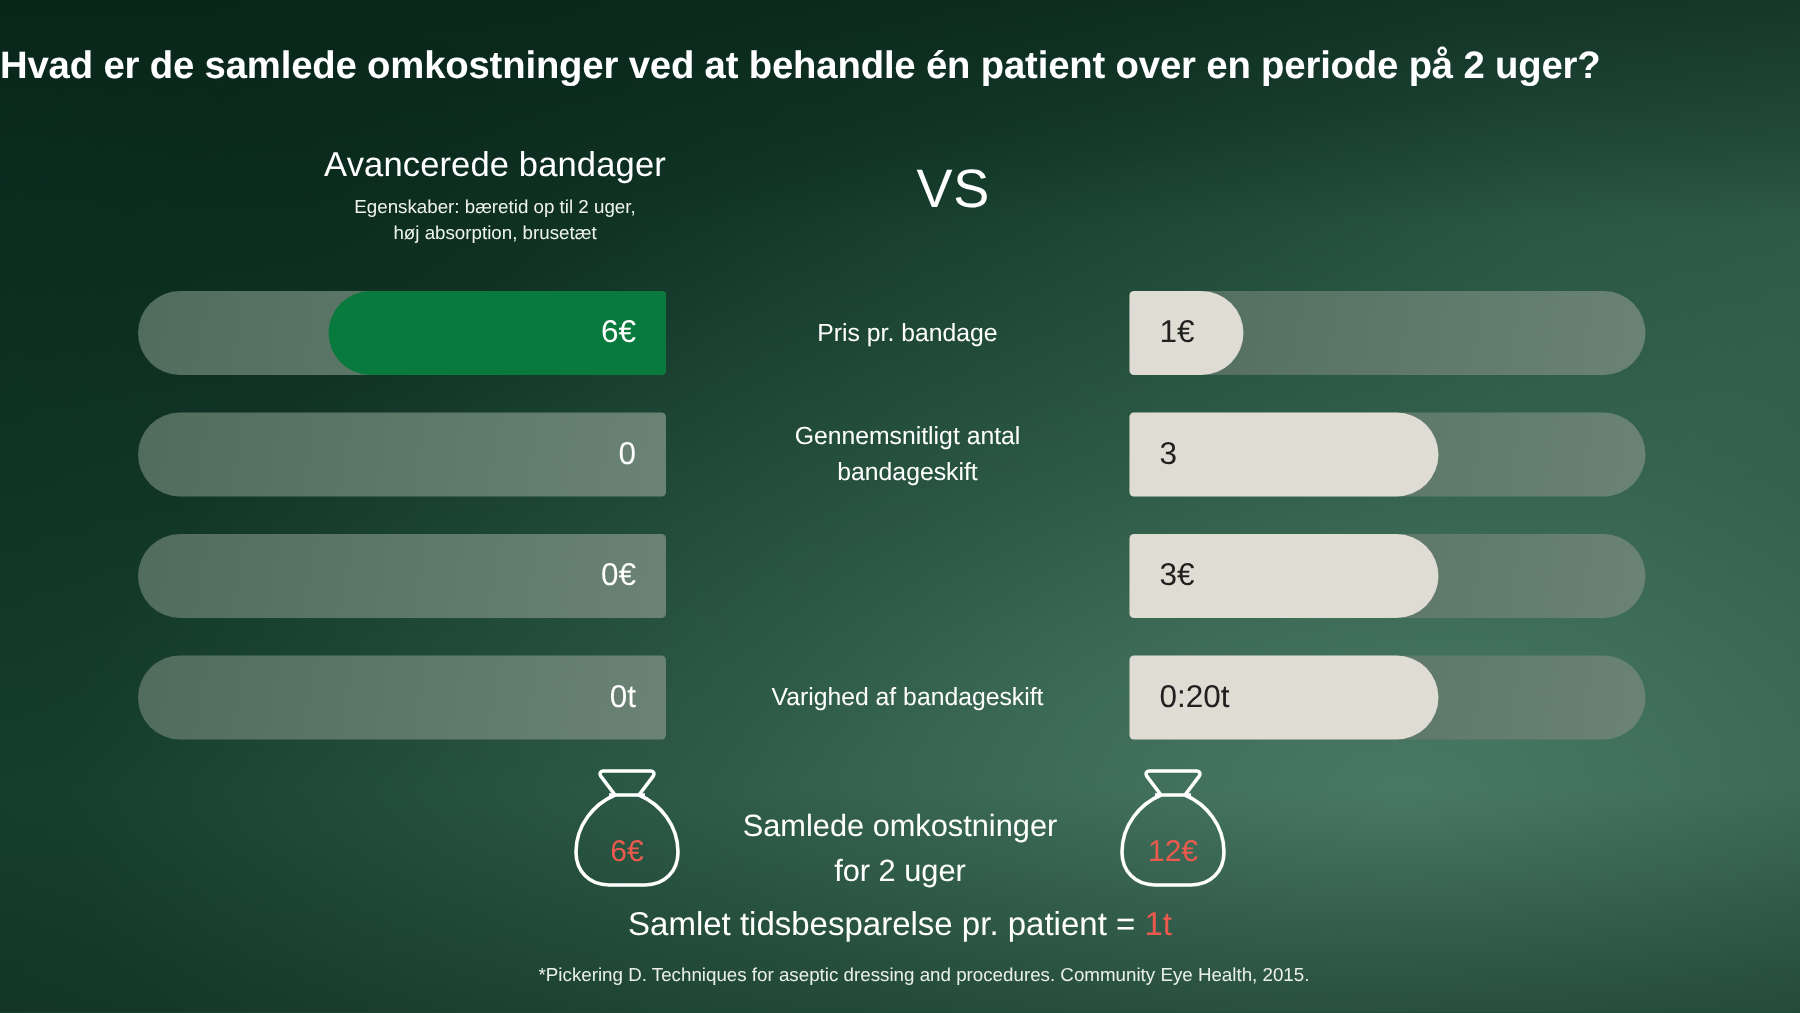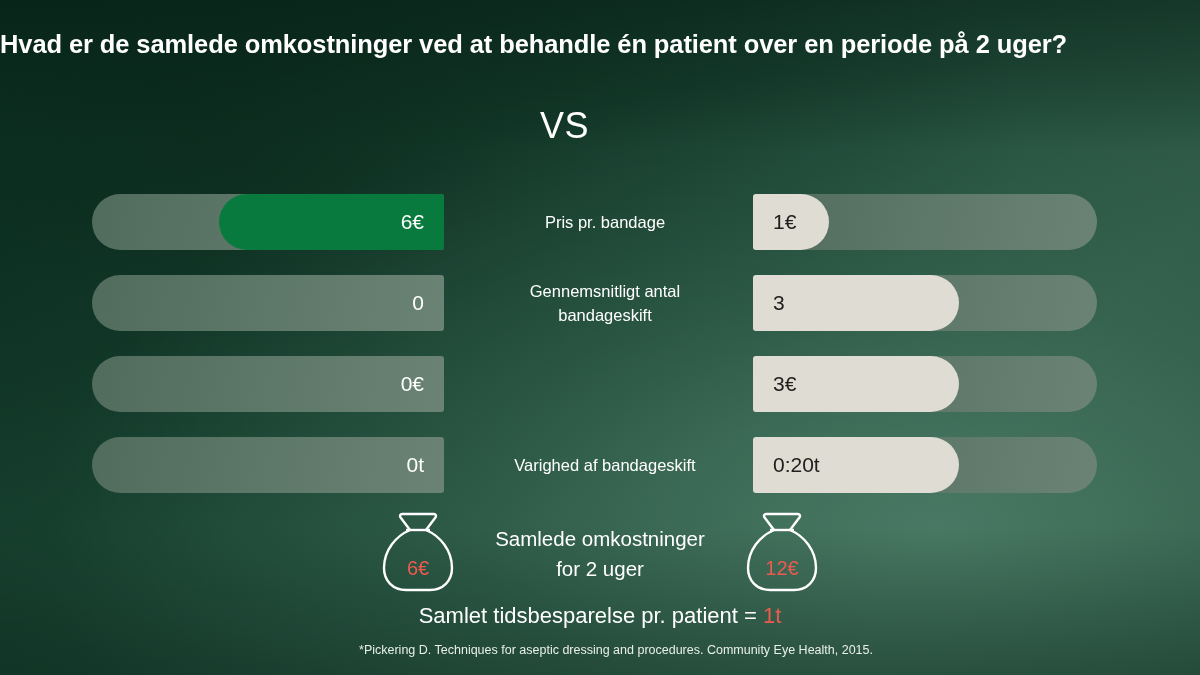--- a/index.html
+++ b/index.html
@@ -29,21 +29,21 @@
   }
 
   .col-head { position:absolute; text-align:center; color:#ffffff; }
   .col-head .h { font-size:23px; font-weight:normal; letter-spacing:0.1px; }
   .col-head .sub { font-size:12.5px; line-height:17px; margin-top:7px; color:#eef3ef; }
 
   #head-left  { left:150px;  top:96px;  width:360px; }
   #head-right { left:700px;  top:96px;  width:360px; text-align:left; padding-left:53px;}
   #vs {
     position:absolute; left:540px; top:105px; width:120px;
-    text-align:left; color:#ffffff; font-size:36px; font-weight:normal; letter-spacing:0.5px;
+    text-align:right; color:#ffffff; font-size:36px; font-weight:normal; letter-spacing:0.5px;
   }
 
   .row { position:absolute; left:0; width:1200px; height:56px; }
   .track {
     position:absolute; top:0; height:56px;
     background:linear-gradient(100deg, #516c5c 0%, #5c7667 45%, #6a8374 100%);
   }
   .track.left  { left:92px;  width:352px; border-radius:28px 3px 3px 28px; }
   .track.right { left:753px; width:344px; border-radius:3px 28px 28px 3px; }
 
@@ -70,21 +70,21 @@
   .bag { position:absolute; width:84px; height:86px; }
   .bag svg { display:block; width:84px; height:86px; }
   .bag .bagval {
     position:absolute; left:0; width:84px; top:49px;
     text-align:center; color:#ec5a4e; font-size:20px;
   }
   #bag-left  { left:376px; top:508px; }
   #bag-right { left:740px; top:508px; }
 
   #total-label {
-    position:absolute; left:450px; top:524px; width:300px;
+    position:absolute; left:450px; top:536px; width:300px;
     text-align:center; color:#ffffff; font-size:20.5px; line-height:30px;
   }
 
   #savings {
     position:absolute; left:0; top:603px; width:1200px;
     text-align:center; color:#ffffff; font-size:22px;
   }
   #savings .hl { color:#ec5a4e; }
 
   #footnote {
@@ -94,20 +94,27 @@
 </style>
 </head>
 <body>
 
 <div id="bg"></div>
 
 <div id="root">
 
   <div class="title">Hvad er de samlede omkostninger ved at behandle én patient over en periode på 2 uger?</div>
 
+  <div class="col-head" id="head-left">
+    <div class="h">Avancerede bandager</div>
+    <div class="sub">
+      <div>Egenskaber: bæretid op til 2 uger,</div>
+      <div>høj absorption, brusetæt</div>
+    </div>
+  </div>
 
   <div id="vs">VS</div>
 
 
   <div class="row" id="row-0" style="top:194px">
     <div class="track left">
       <div class="fill left" id="fill-l-0" style="width: 64%;">
         <span class="val-left">6€</span>
       </div>
     </div>

